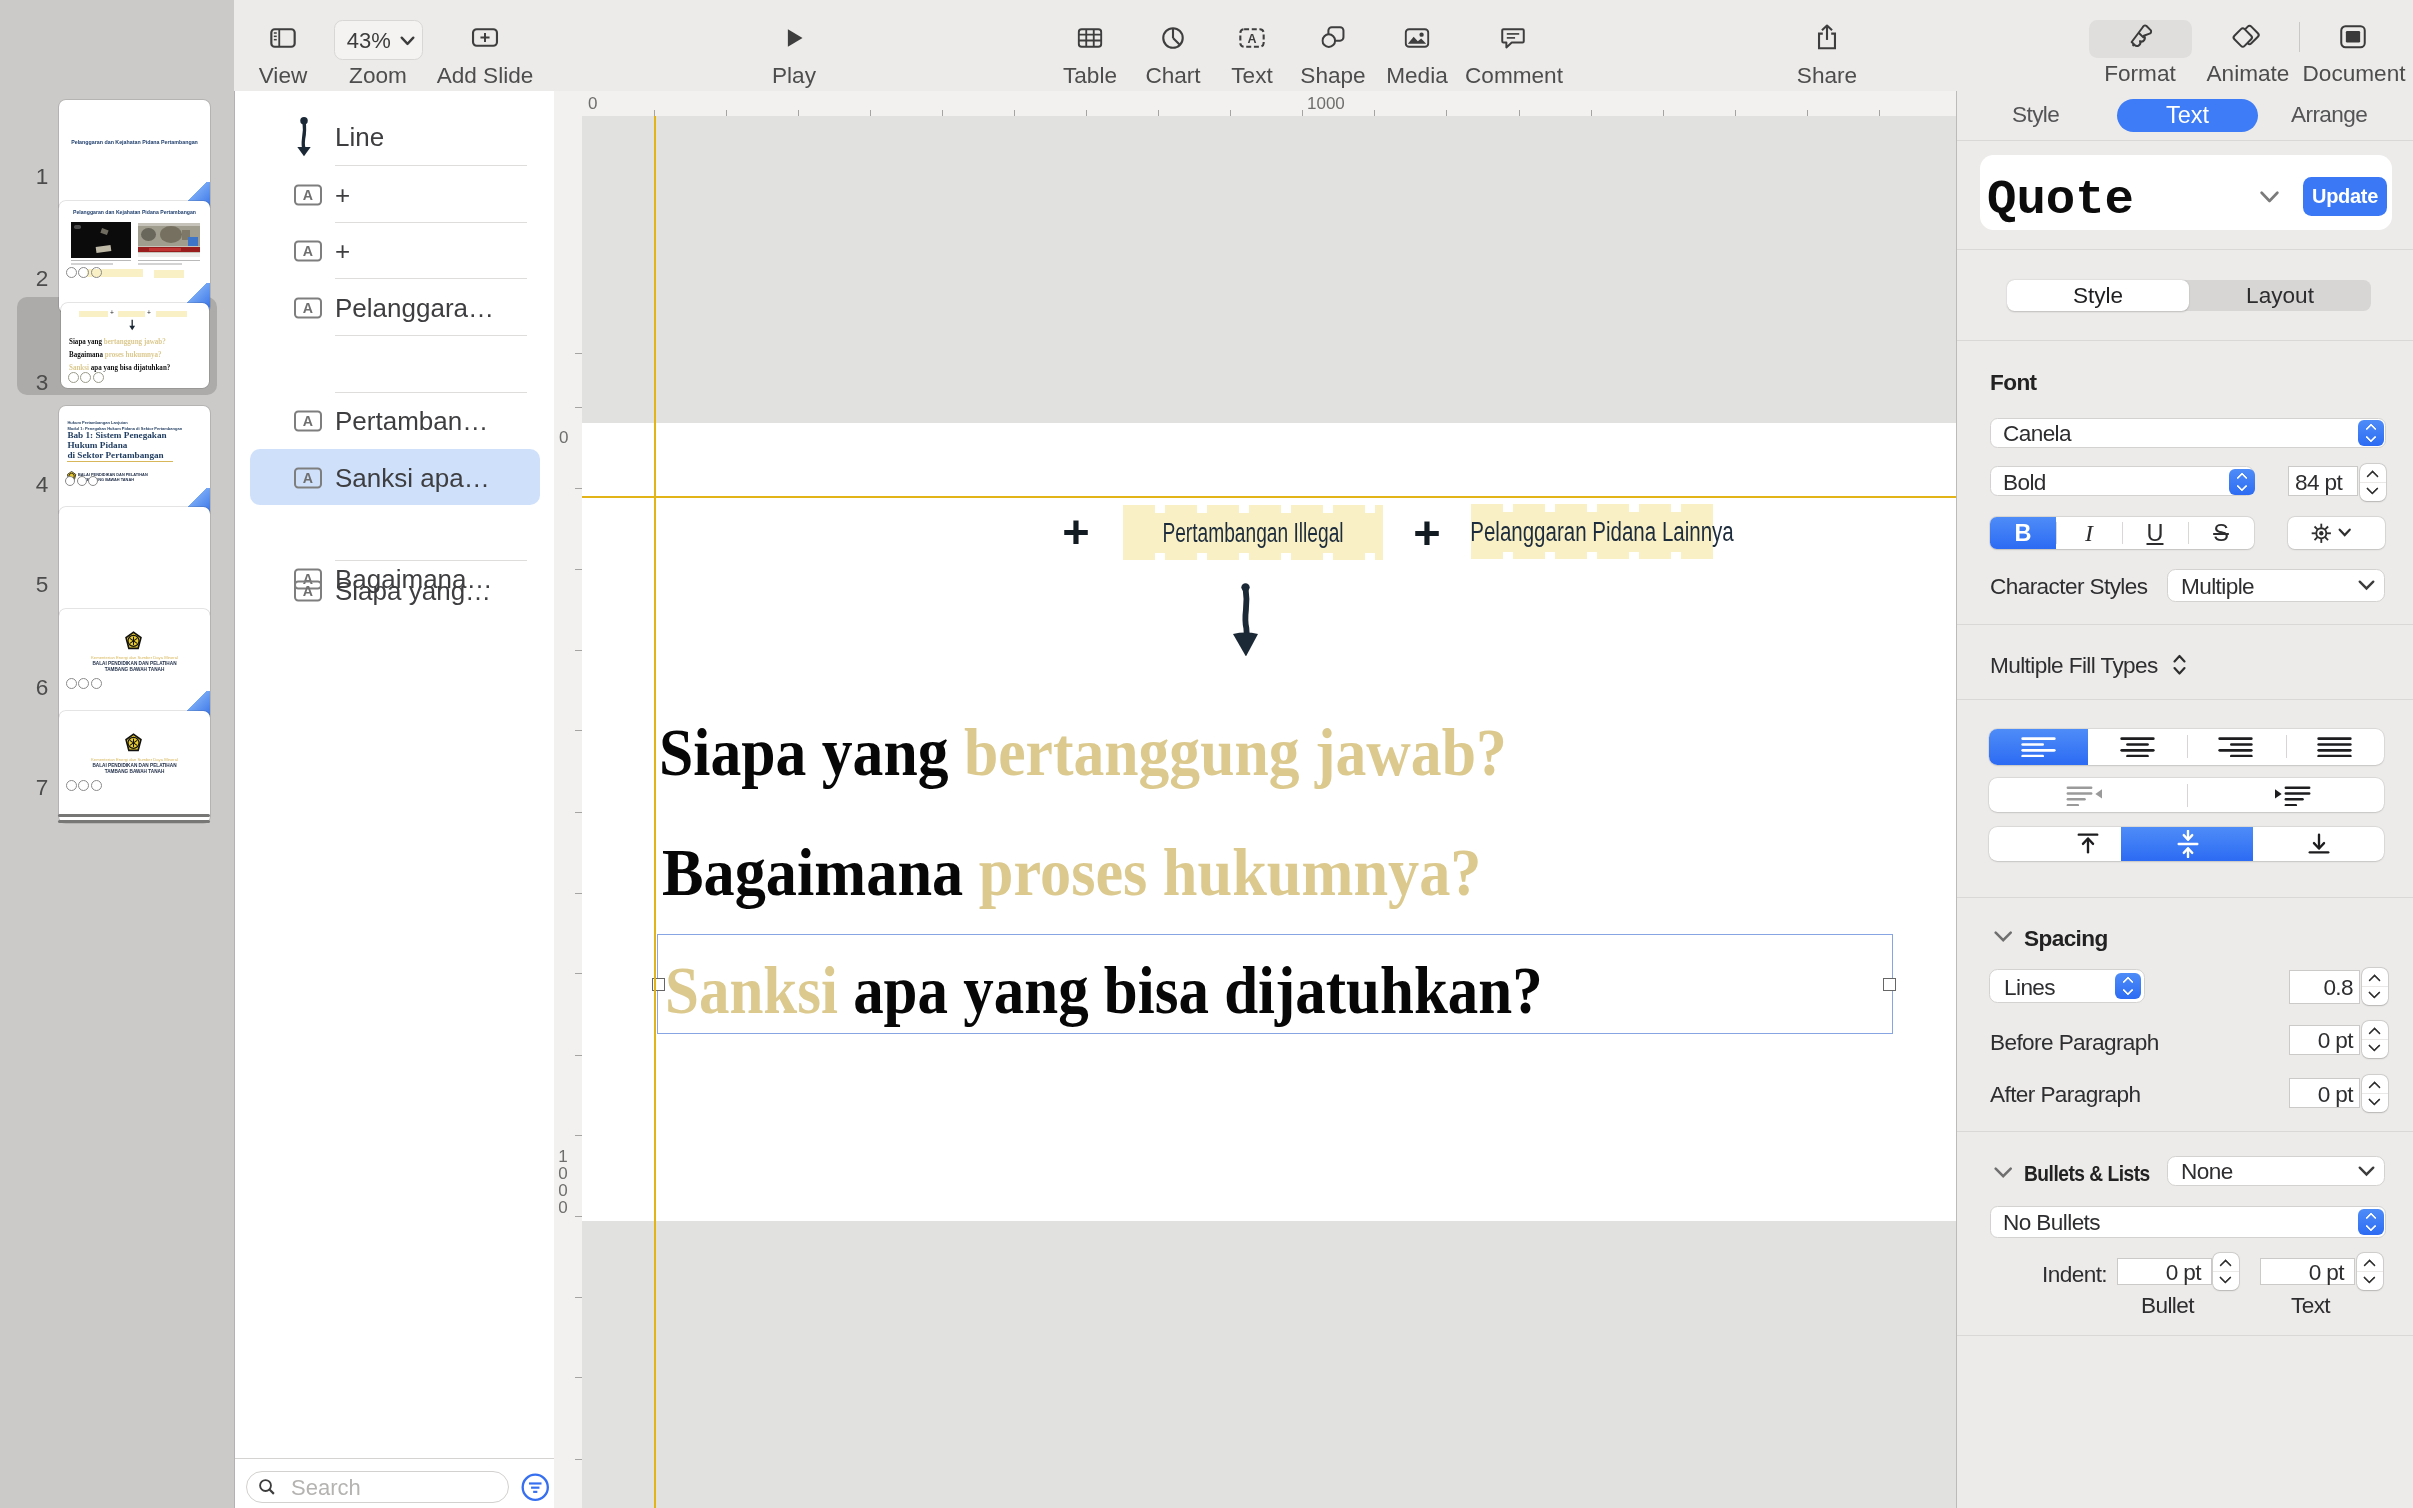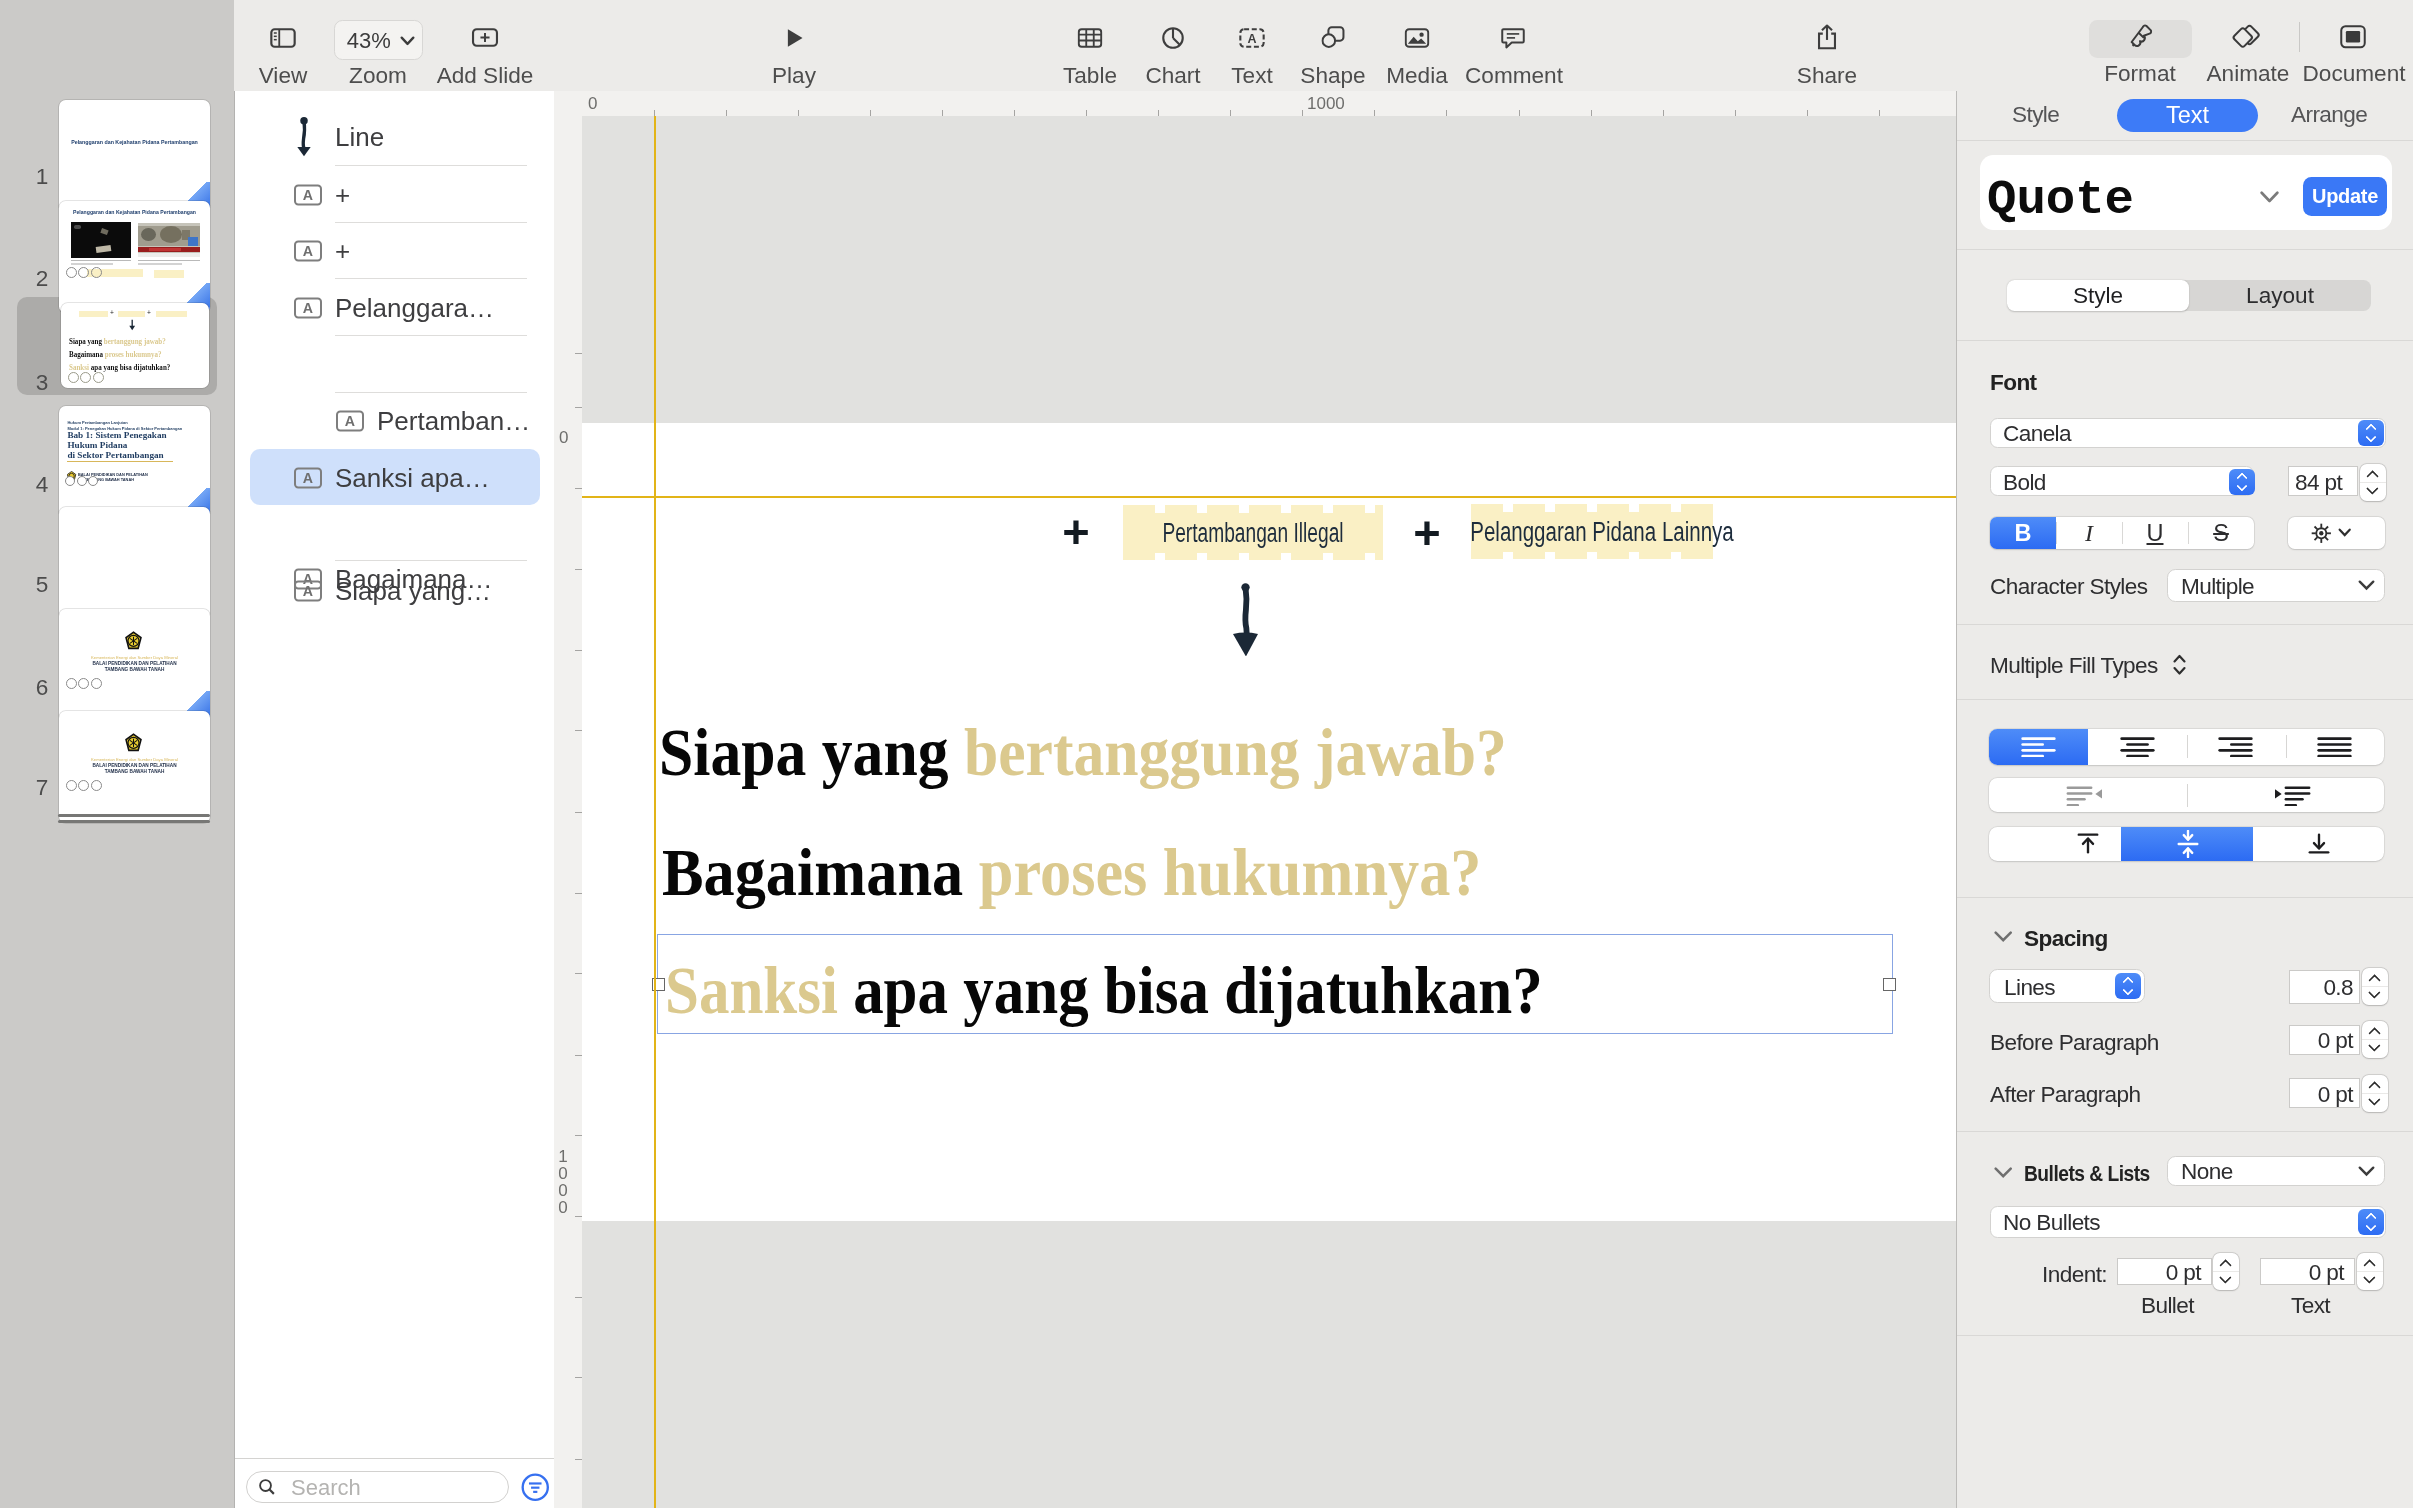--- a/index.html
+++ b/index.html
@@ -313,21 +313,21 @@
       <span class="aicon"></span>
       <div class="olab">+</div>
     </div>
   <div class="odiv" style="top:187px;"></div>
   <div class="orow" style="top:188px;">
       <span class="aicon"></span>
       <div class="olab">Pelanggara…</div>
     </div>
   <div class="odiv" style="top:244px;"></div>
   <div class="odiv" style="top:301px;"></div>
-  <div class="orow" style="top:301px;margin-left:42px;">
+  <div class="orow" style="top:301px;">
       <span class="aicon"></span>
       <div class="olab">Pertamban…</div>
     </div>
   <div class="orow" style="top:358px;">
       <span class="aicon"></span>
       <div class="olab">Sanksi apa…</div>
     </div>
   <div class="orow" style="top:415px;margin-top:44px;">
       <span class="aicon"></span>
       <div class="olab">Bagaimana…</div>

